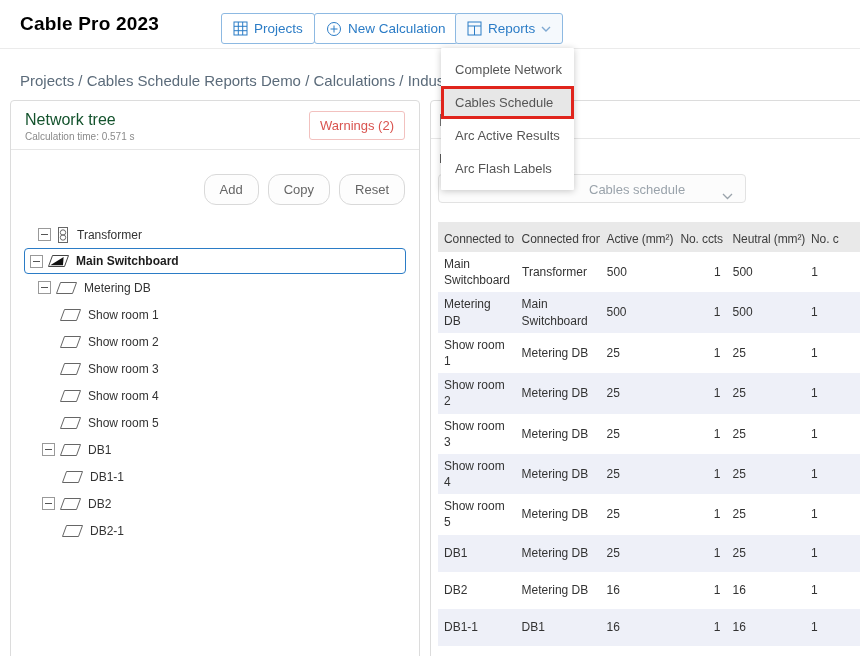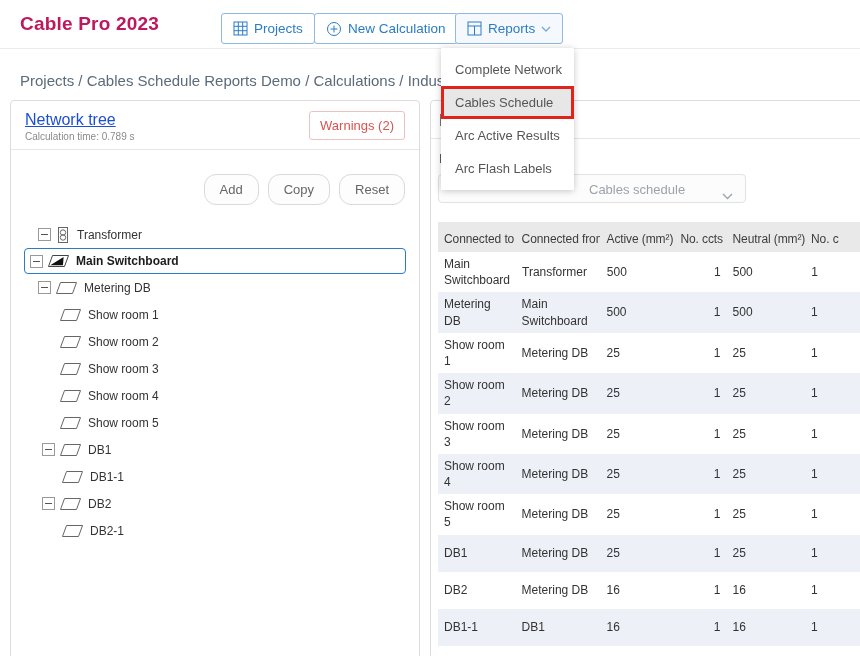--- a/index.html
+++ b/index.html
@@ -12,21 +12,21 @@
     color:#333;
   }
 
   
   .topbar {
     position:absolute; left:0; top:0; width:860px; height:49px;
     background:#fff; border-bottom:1px solid #ebebeb;
   }
   .logo {
     position:absolute; left:20px; top:13px;
-    font-size:19px; font-weight:700; color:#be185d; letter-spacing:.2px;
+    font-size:19px; font-weight:700; color:#000000; letter-spacing:.2px;
   }
   .nav-btn {
     position:absolute; top:13px; height:31px;
     display:inline-flex; align-items:center; gap:6px;
     padding:0 11px; background:#fff;
     border:1px solid #8db9e2; border-radius:3px;
     color:#2b7cc6; font-size:13.5px; cursor:pointer;
     font-family:"Liberation Sans", sans-serif;
   }
   #btn-projects { left:221px; }
@@ -58,21 +58,21 @@
   
   .panel {
     position:absolute; top:100px; background:#fff;
     border:1px solid #dcdcdc; border-radius:4px;
   }
   .panel-left  { left:10px;  width:410px; height:600px; }
   .panel-right { left:430px; width:450px; height:600px; }
 
   
   .pl-header { position:relative; padding:10px 14px 8px; border-bottom:1px solid #e6e6e6; height:49px; }
-  .pl-title { font-size:16px; color:#1d4ed8;text-decoration:underline; }
+  .pl-title { font-size:16px; color:#14532d; }
   .pl-sub   { font-size:10px; color:#8a8a8a; margin-top:2px; }
   .warnings-btn {
     position:absolute; right:14px; top:10px;
     border:1px solid #f2c1bf; background:#fff; border-radius:3px;
     color:#d9534f; font-size:13px; padding:6px 10px; cursor:pointer;
     font-family:"Liberation Sans", sans-serif;
   }
   .actions {
     display:flex; justify-content:flex-end; gap:9px;
     padding:24px 14px 12px;
@@ -179,21 +179,21 @@
 <div class="menu">
     <div class="menu-item">Complete Network</div>
     <div class="menu-item highlight">Cables Schedule</div>
     <div class="menu-item">Arc Active Results</div>
     <div class="menu-item">Arc Flash Labels</div>
   </div>
 
 <div class="panel panel-left">
   <div class="pl-header">
     <div class="pl-title">Network tree</div>
-    <div class="pl-sub">Calculation time: 0.789 s</div>
+    <div class="pl-sub">Calculation time: 0.571 s</div>
     <button class="warnings-btn">Warnings (2)</button>
   </div>
   <div class="actions">
       <button class="act-btn">Add</button>
       <button class="act-btn">Copy</button>
       <button class="act-btn">Reset</button>
     </div>
   <div class="tree">
       <div class="tree-node ind-0">
         <span class="expander"></span>

